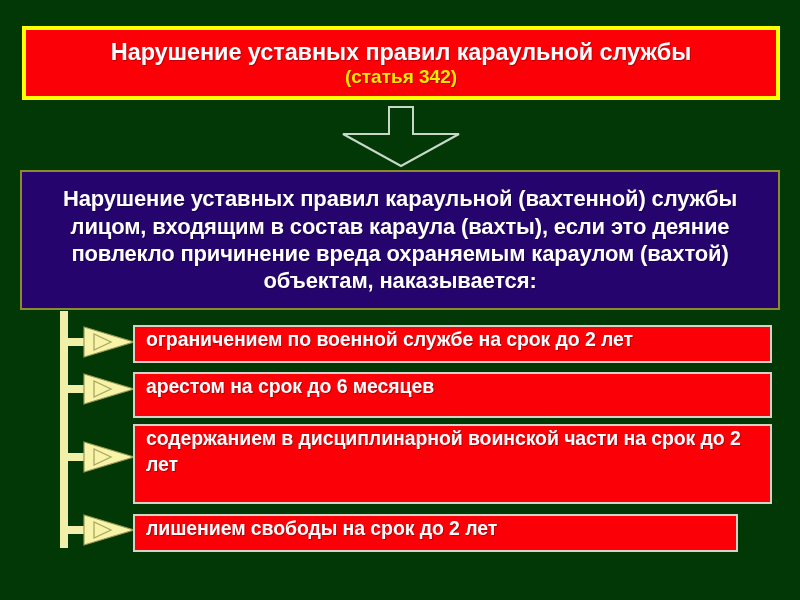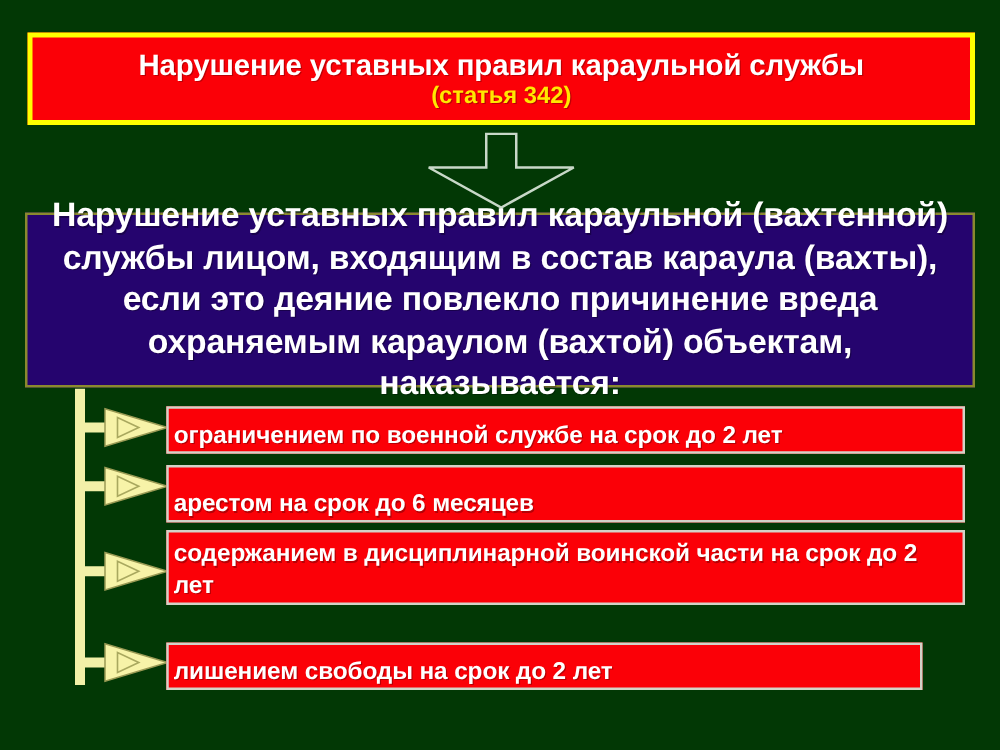--- a/index.html
+++ b/index.html
@@ -77,21 +77,21 @@
     box-sizing: border-box;
     background: #25046E;
     border: 2px solid #8A8A2E;
     display: flex;
     align-items: center;
     justify-content: center;
     padding: 3px 18px 3px 18px;
   }
   .statute-text {
     color: #FFFFFF;
-    font-size: 27px;
+    font-size: 22px;
     font-weight: bold;
     text-align: center;
     line-height: 1.24;
     letter-spacing: -0.15px;
     text-shadow: 1px 1px 0 rgba(0,0,0,0.3);
   }
 
   
   .connector {
     position: absolute;
@@ -102,37 +102,37 @@
   }
 
   
   .penalty-box {
     position: absolute;
     left: 133px;
     box-sizing: border-box;
     background: #FB0007;
     border: 2px solid #D3D3C8;
     display: flex;
-    align-items: flex-end;
-    padding-left: 4px;
+    align-items: flex-start;
+    padding-left: 11px;
     padding-right: 8px;
   }
   .penalty-text {
     color: #FFFFFF;
     font-size: 19.5px;
     font-weight: bold;
     line-height: 1.3;
     letter-spacing: -0.1px;
     text-align: left;
     text-shadow: 1px 1px 0 rgba(0,0,0,0.28);
   }
 
   .pb-0 { top: 325px; width: 639px; height: 38px; }
   .pb-1 { top: 372px; width: 639px; height: 46px; }
-  .pb-2 { top: 424px; width: 639px; height: 60px; }
+  .pb-2 { top: 424px; width: 639px; height: 80px; }
   .pb-3 { top: 514px; width: 605px; height: 38px; }
 
   .pb-2 .penalty-text { line-height: 1.32; }
 </style>
 </head>
 <body>
 
 <div id="slide">
 
   <div class="title-box">

